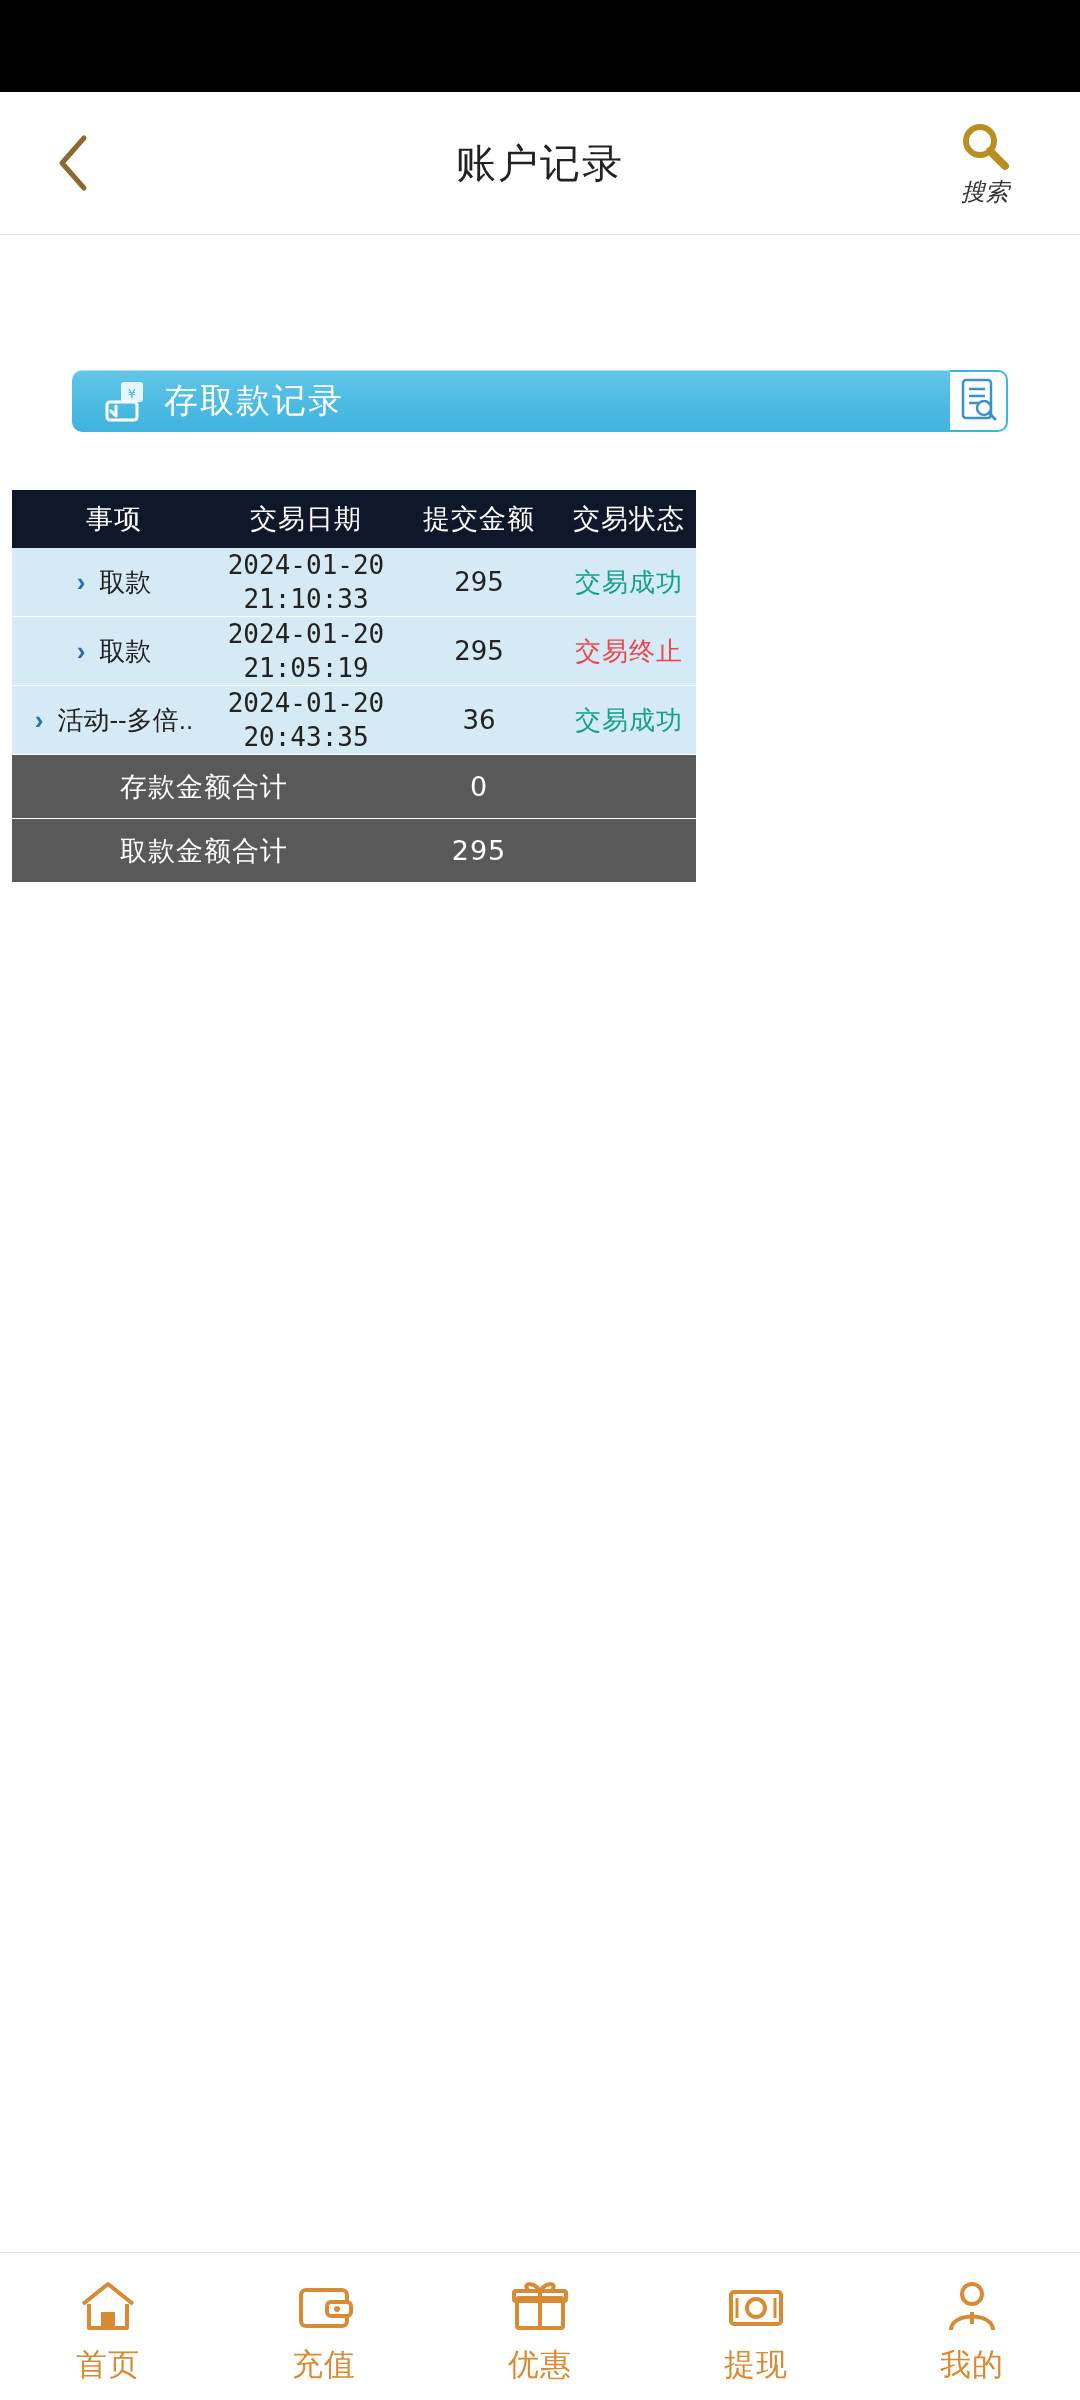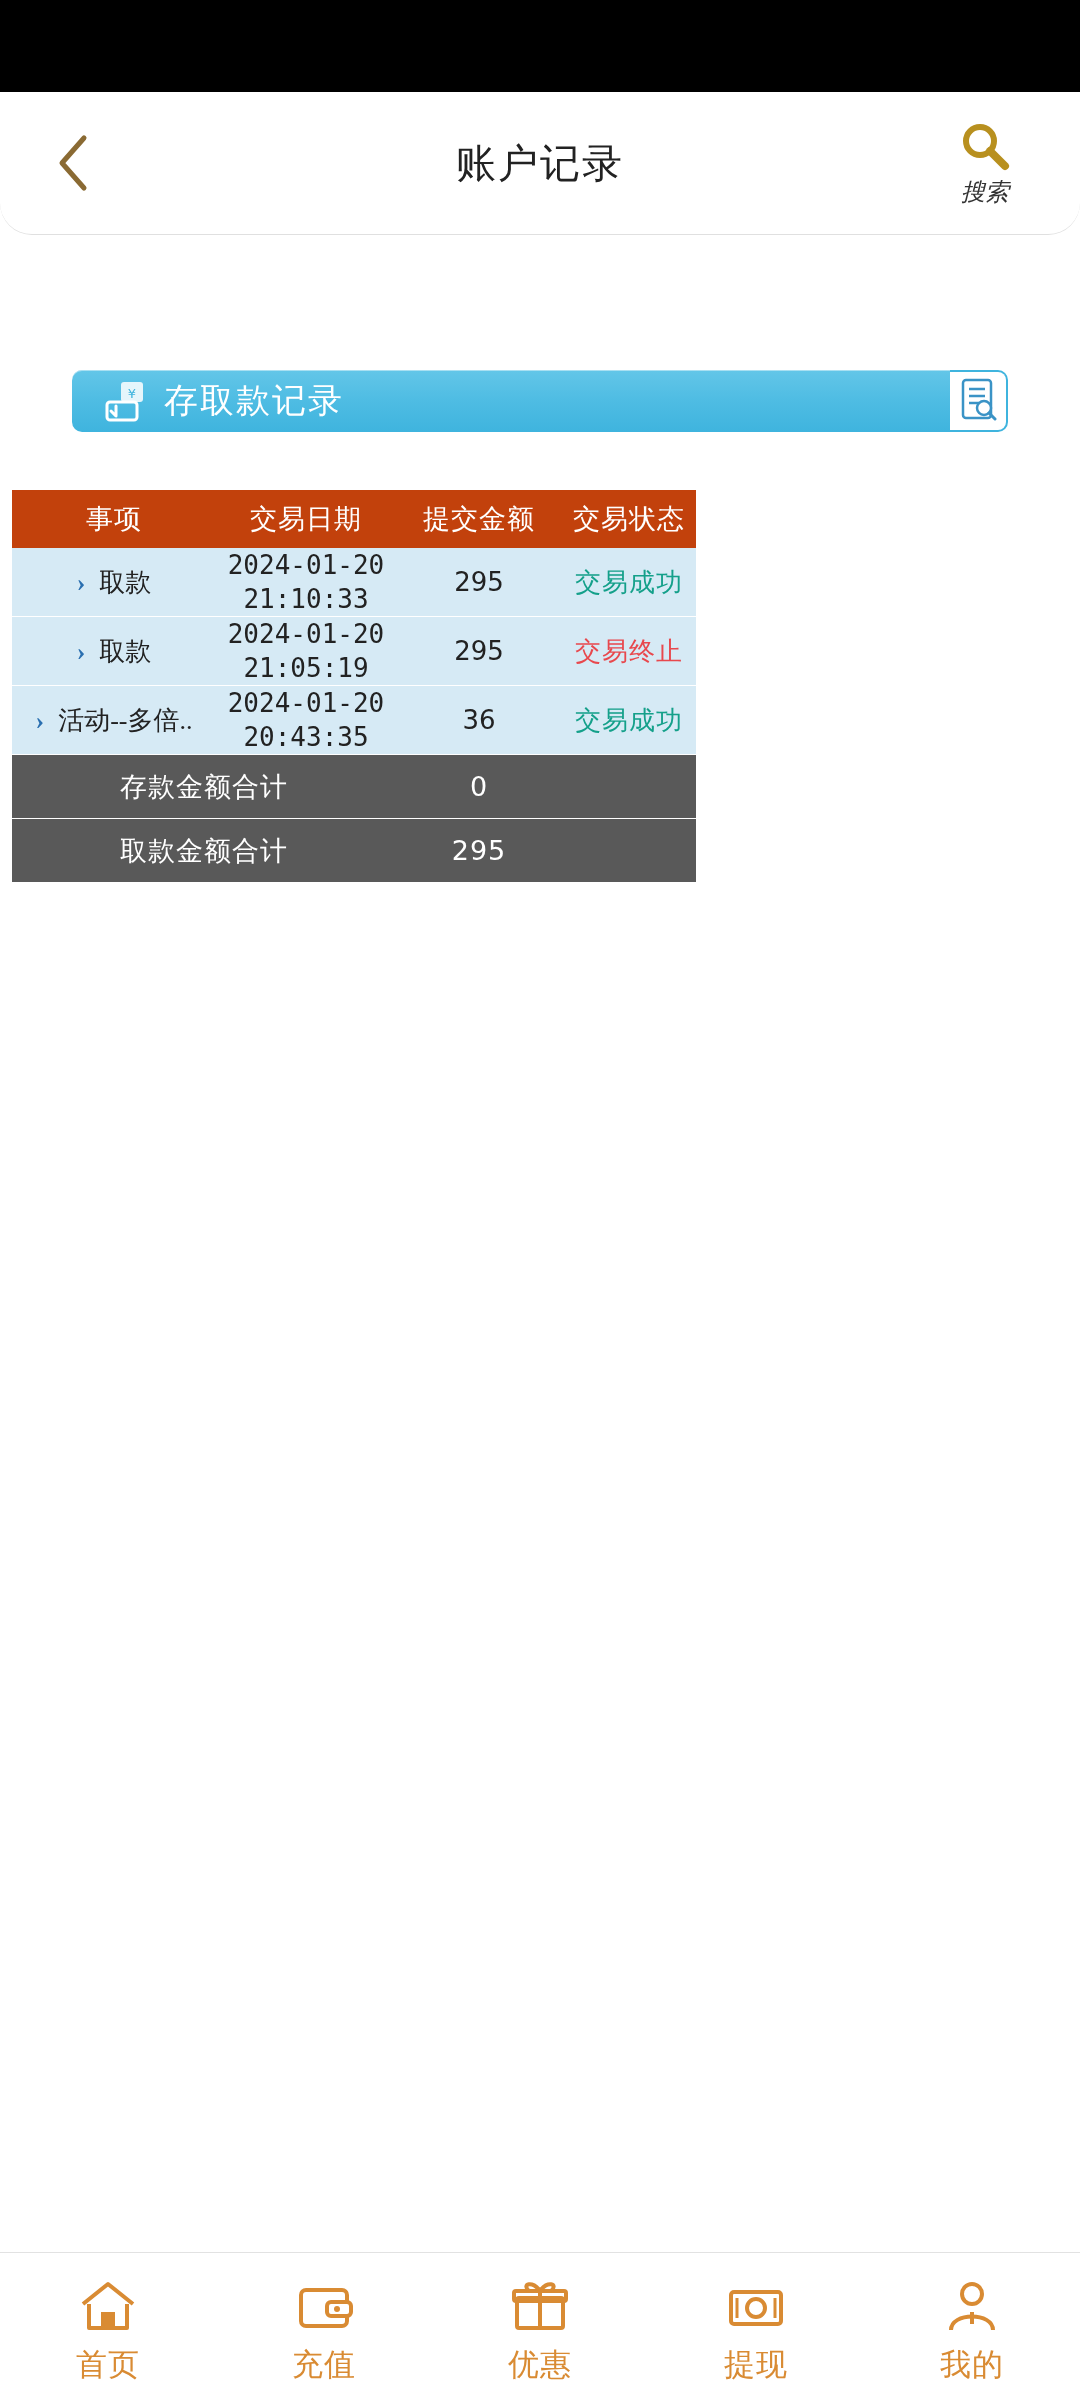--- a/index.html
+++ b/index.html
@@ -23,21 +23,20 @@
     background: #000000;
     width: 100%;
   }
 
   
   .header {
     position: relative;
     height: 143px;
     background: #ffffff;
     border-bottom: 1px solid #e0e0e0;
-    border-radius: 32px;
   }
   .back-btn {
     position: absolute;
     left: 44px;
     top: 50%;
     transform: translateY(-50%);
     width: 60px;
     height: 70px;
     display: flex;
     align-items: center;
@@ -126,21 +125,21 @@
   }
 
   
   .table {
     margin: 58px 12px 0 12px;
     width: 684px;
     border-collapse: collapse;
     table-layout: fixed;
   }
   .table th {
-    background: #c2410c;
+    background: #0f172a;
     color: #ffffff;
     font-weight: normal;
     font-size: 27px;
     height: 58px;
     letter-spacing: 1px;
   }
   .table td {
     background: #d6eaf5;
     font-size: 26px;
     color: #222222;
@@ -151,21 +150,20 @@
   .col-item   { width: 204px; }
   .col-date   { width: 180px; font-family: Liberation Serif, serif; }
   .col-amount { width: 166px; }
   .col-status { width: 134px; }
 
   .cell-item {
     text-align: center;
     padding-left: 0;
     white-space: nowrap;
     overflow: hidden;
-    font-family: Liberation Serif, serif;
   }
   .cell-item .chev {
     color: #2a6fb0;
     font-weight: bold;
     margin-right: 14px;
     font-size: 26px;
   }
   .cell-date {
     font-family: "DejaVu Sans Mono", monospace;
     font-size: 24px;

